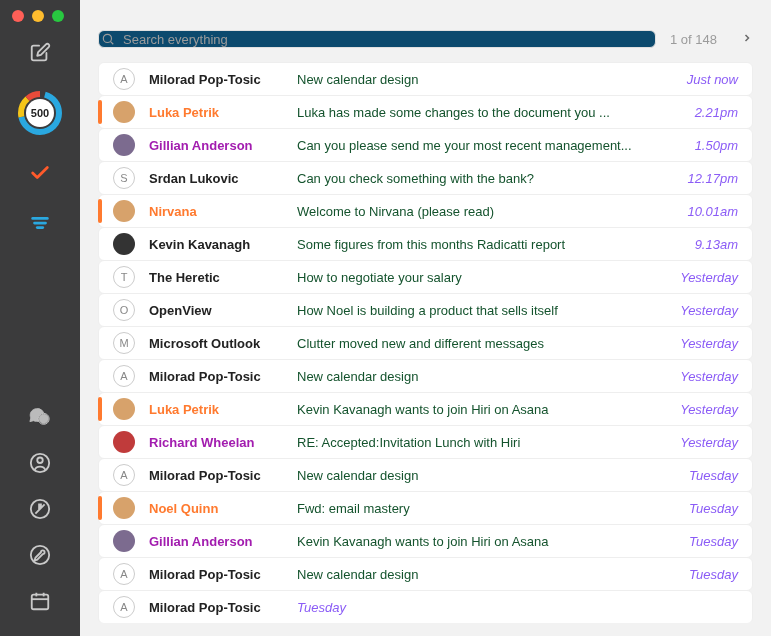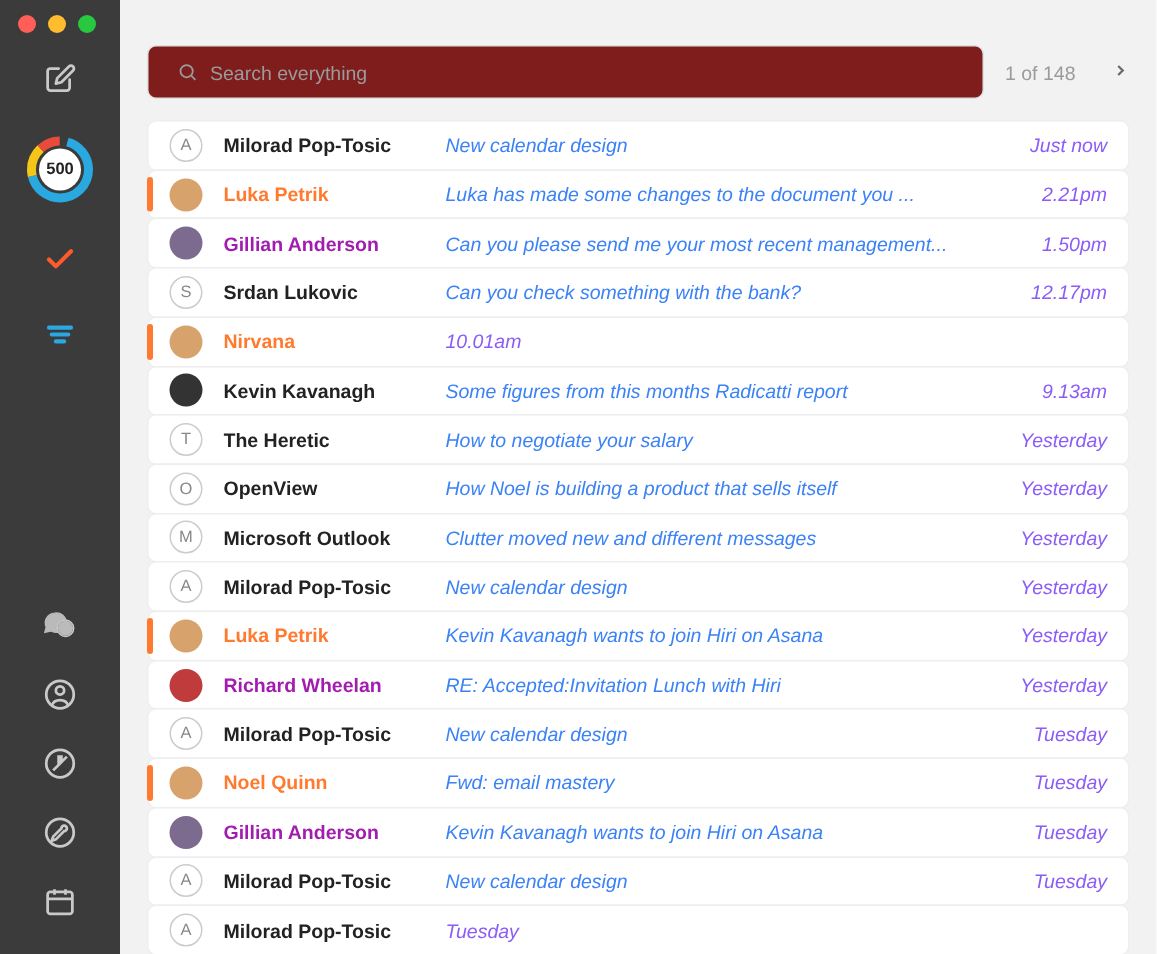--- a/index.html
+++ b/index.html
@@ -19,36 +19,36 @@
   .sb-icon { width:26px; height:26px; display:flex; align-items:center; justify-content:center; color:#c9c9c9; cursor:pointer; }
   .sb-icon svg { stroke:#c9c9c9; }
   .dashwrap { position:relative; width:46px; height:46px; display:flex; align-items:center; justify-content:center; cursor:pointer; }
   .dashwrap .score { position:absolute; width:28px; height:28px; border-radius:50%; background:#fff; color:#222; font-size:11px; font-weight:600; display:flex; align-items:center; justify-content:center; }
   .check-icon svg { stroke:#ff5a2b; }
   .lines-icon svg { stroke:#2aa8e0; }
 
   
   .main { flex:1; background:#f2f2f2; padding:30px 18px 0 18px; display:flex; flex-direction:column; overflow:hidden; }
   .topbar { display:flex; align-items:center; gap:14px; margin-bottom:14px; }
-  .search { flex:1; height:36px; border:1px solid #e0e0e0; border-radius:6px; background:#7f1d1d; display:flex; align-items:center; padding:0 19px; color:#9b9b9b; font-size:13px; }
+  .search { flex:1; height:18px; border:1px solid #e0e0e0; border-radius:6px; background:#0c4a6e; display:flex; align-items:center; padding:0 2px; color:#9b9b9b; font-size:13px; }
   .search svg { margin-right:8px; }
   .pager { color:#9b9b9b; font-size:13px; display:flex; align-items:center; gap:24px; white-space:nowrap; }
   .pager .chev { cursor:pointer; }
 
   .list { display:flex; flex-direction:column; gap:0; overflow:hidden; }
   .row { background:#fff; border:1px solid #eee; border-radius:6px; margin-bottom:-1px; height:34px; display:flex; align-items:center; padding:0 14px; font-size:13px; color:#444; cursor:pointer; position:relative; }
   .row + .row { margin-top:0; }
   .row .flag { position:absolute; left:-1px; top:4px; bottom:4px; width:4px; border-radius:2px; background:#ff7a2f; }
   .avatar { width:22px; height:22px; border-radius:50%; margin-right:14px; flex-shrink:0; display:flex; align-items:center; justify-content:center; font-size:11px; color:#888; }
   .avatar.letter { border:1px solid #ccc; background:#fff; }
   .sender { width:148px; flex-shrink:0; white-space:nowrap; overflow:hidden; text-overflow:ellipsis; }
   .sender.bold { font-weight:700; color:#222; }
   .sender.orange { font-weight:700; color:#ff7a2f; }
   .sender.blue { font-weight:700; color:#a21caf; }
-  .subject { flex:1; white-space:nowrap; overflow:hidden; text-overflow:ellipsis; color:#3b82f6; padding-right:12px;font-style:italic; }
+  .subject { flex:1; white-space:nowrap; overflow:hidden; text-overflow:ellipsis; color:#14532d; padding-right:12px; }
   .time { flex-shrink:0; color:#8b5cf6; font-size:13px;font-style:italic; }
 </style>
 </head>
 <body>
 
 <div class="titlebar">
   <div class="tdot red"></div>
   <div class="tdot yellow"></div>
   <div class="tdot green"></div>
 </div>
@@ -167,20 +167,21 @@
         <div class="row">
           <div class="avatar letter">S</div>
           <div class="sender bold">Srdan Lukovic</div>
           <div class="subject">Can you check something with the bank?</div>
           <div class="time">12.17pm</div>
         </div>
         <div class="row">
           <div class="flag"></div>
           <div class="avatar" style="background: rgb(215, 162, 107);"></div>
           <div class="sender orange">Nirvana</div>
+          <div class="subject">Welcome to Nirvana (please read)</div>
           <div class="time">10.01am</div>
         </div>
         <div class="row">
           <div class="avatar" style="background: rgb(51, 51, 51);"></div>
           <div class="sender bold">Kevin Kavanagh</div>
           <div class="subject">Some figures from this months Radicatti report</div>
           <div class="time">9.13am</div>
         </div>
         <div class="row">
           <div class="avatar letter">T</div>

